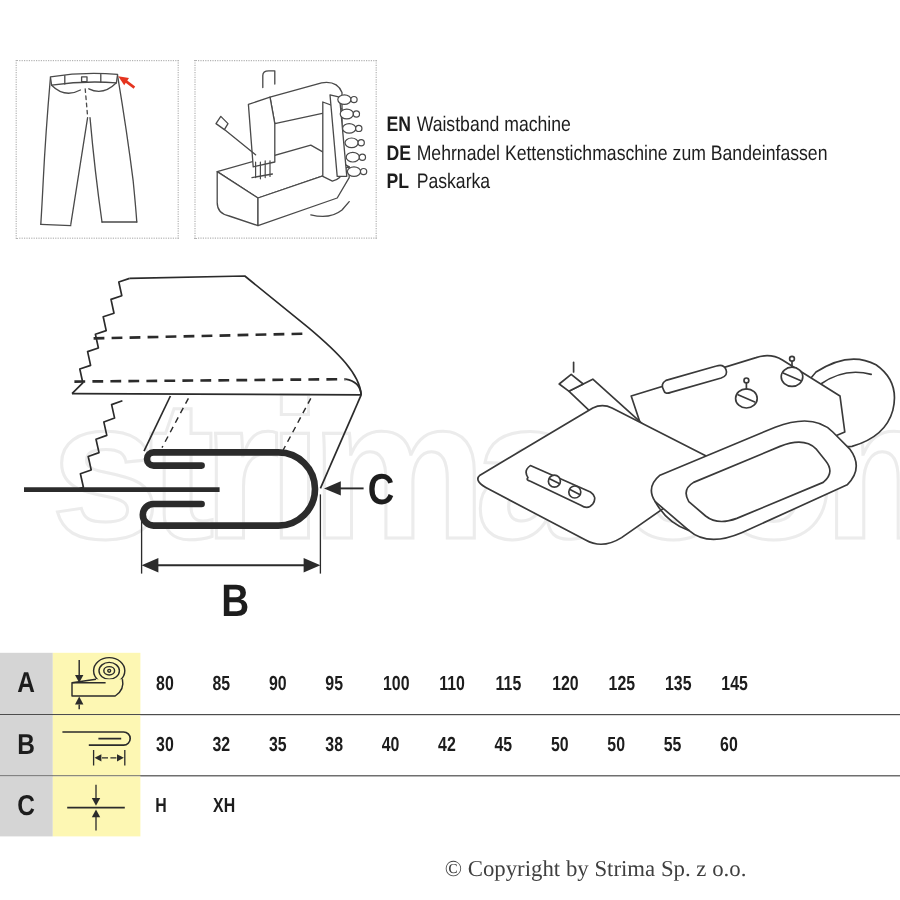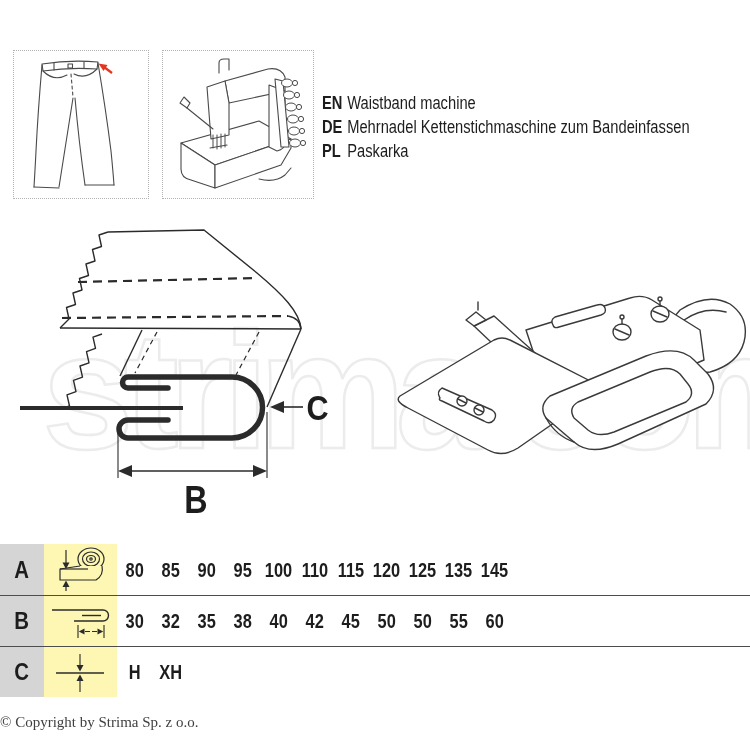--- a/index.html
+++ b/index.html
@@ -29,27 +29,27 @@
 
   
   .spec-table{position:absolute;left:0;top:544px;width:750px;z-index:2;}
   .t-row{display:flex;height:51px;align-items:stretch;box-sizing:border-box;}
   .t-row + .t-row{border-top:1.5px solid #4d4d4d;}
   .cell-label{flex:0 0 44px;background:#d5d5d5;display:flex;align-items:center;justify-content:center;
               font-size:24px;font-weight:700;}
   .cell-label span{transform:scaleX(0.85);}
   .cell-icon{flex:0 0 73px;background:#fdf7b3;display:flex;align-items:center;justify-content:center;}
   .cell-values{display:flex;}
-  .v{width:36px;display:flex;align-items:center;justify-content:center;
-     font-size:21px;font-weight:700;}
+  .v{width:36px;display:flex;align-items:center;
+     font-size:17px;font-weight:700;padding-left:11px;}
   .v span{transform:scaleX(0.78);white-space:nowrap;}
 
   
-  .footer{position:absolute;left:0;top:714px;width:622px;text-align:left;z-index:2;
-          font-family:"Liberation Serif",serif;font-size:15px;color:#3f3f3f;}
+  .footer{position:absolute;left:0;top:714px;width:622px;text-align:right;z-index:2;
+          font-family:"Liberation Serif",serif;font-size:19px;color:#3f3f3f;}
 </style>
 </head>
 <body>
 
 <div class="page">
 
   <svg class="watermark" viewBox="0 0 750 175">
     <text x="42" y="140" font-size="165" font-weight="bold" letter-spacing="-10" fill="none" stroke="#ececec" stroke-width="2.5">strima.com</text>
   </svg>
 

